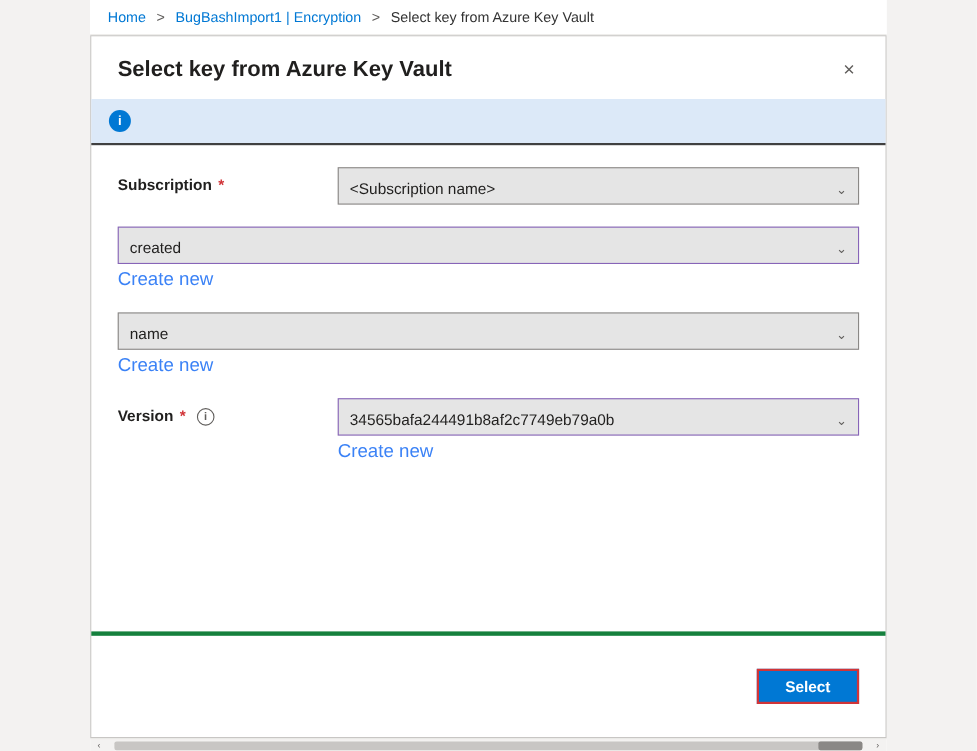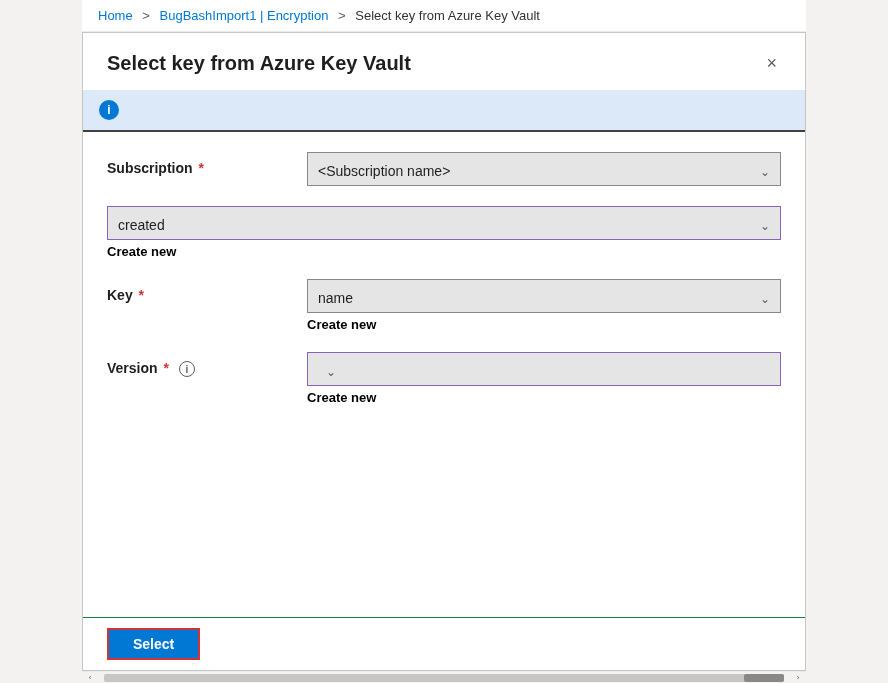--- a/index.html
+++ b/index.html
@@ -161,49 +161,50 @@
       border-color: #8764b8;
     }
 
     .dropdown-arrow {
       font-size: 12px;
       color: #605e5c;
       margin-left: 8px;
     }
 
     .create-new-link {
-      color: #000000;
-      font-size: 13px;
+      color: #3b82f6;
+      font-size: 17px;
       text-decoration: none;
       cursor: pointer;
       margin-top: 4px;
       display: inline-block;
-      font-weight: 700;
+      font-weight: 400;
     }
 
     .info-circle {
       display: inline-flex;
       align-items: center;
       justify-content: center;
       width: 16px;
       height: 16px;
       border-radius: 50%;
       border: 1px solid #605e5c;
       color: #605e5c;
       font-size: 10px;
       margin-left: 6px;
       cursor: default;
       vertical-align: middle;
     }
 
     .dialog-footer {
-      border-top: 1px solid #15803d;
-      padding: 10px 24px;
-      display: flex;
-      align-items: center;
+      border-top: 4px solid #15803d;
+      padding: 30px 24px;
+      display: flex;
+      align-items: center;
+      justify-content: flex-end;
     }
 
     .select-btn {
       background: #0078d4;
       color: #fff;
       border: 2px solid #d13438;
       padding: 6px 24px;
       font-size: 14px;
       font-weight: 600;
       cursor: pointer;
@@ -289,39 +290,37 @@
         <div class="form-control-group">
           <div class="dropdown selected">
             <span>created</span>
             <span class="dropdown-arrow">⌄</span>
           </div>
           <a class="create-new-link">Create new</a>
         </div>
       </div>
 
       <div class="form-row">
-        <div class="form-label">
-          <span>Key</span><span class="required-star"> *</span>
-        </div>
         <div class="form-control-group">
           <div class="dropdown">
             <span>name</span>
             <span class="dropdown-arrow">⌄</span>
           </div>
           <a class="create-new-link">Create new</a>
         </div>
       </div>
 
       <div class="form-row">
         <div class="form-label">
           <span>Version</span><span class="required-star"> *</span>
           <span class="info-circle">i</span>
         </div>
         <div class="form-control-group">
           <div class="dropdown version-selected">
+            <span>34565bafa244491b8af2c7749eb79a0b</span>
             <span class="dropdown-arrow">⌄</span>
           </div>
           <a class="create-new-link">Create new</a>
         </div>
       </div>
 
     </div>
 
     <div class="dialog-footer">
       <button class="select-btn">Select</button>

